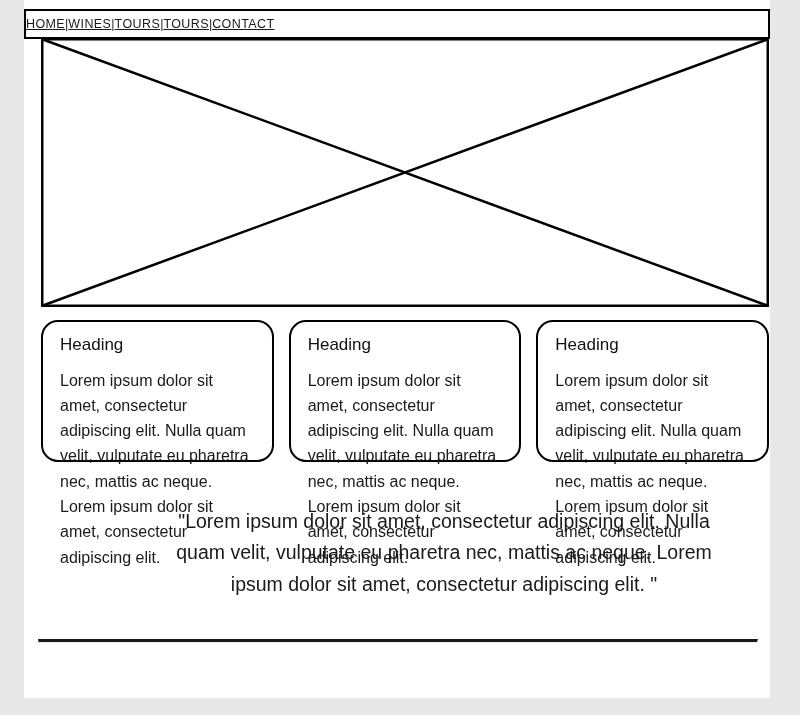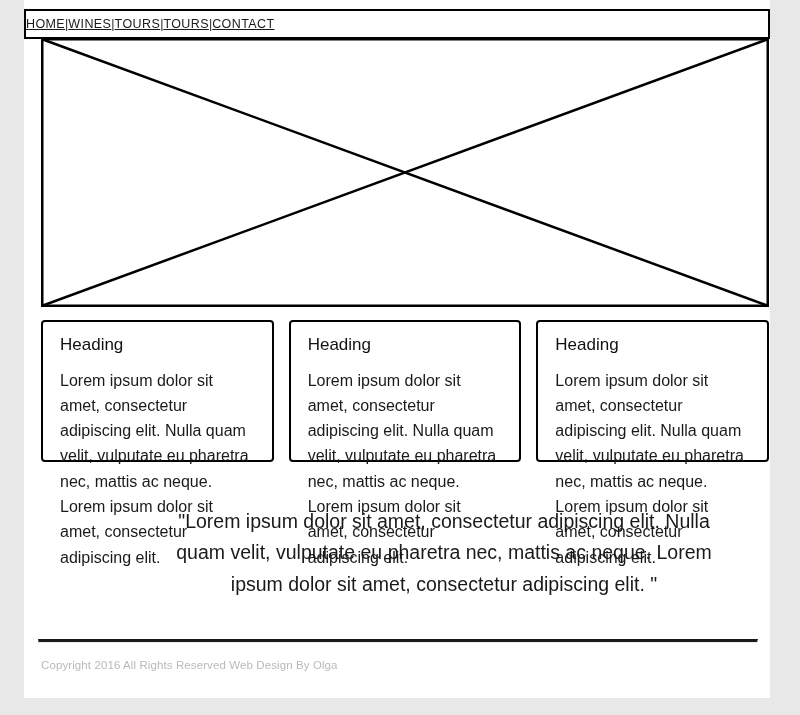--- a/index.html
+++ b/index.html
@@ -88,21 +88,21 @@
     left: 17px;
     top: 320px;
     width: 728px;
     display: flex;
     gap: 15px;
   }
   .card {
     flex: 1 1 0;
     height: 142px;
     border: 2px solid #000000;
-    border-radius: 4px;
+    border-radius: 17px;
     background: #ffffff;
     box-sizing: border-box;
     padding: 14px 17px 10px 17px;
   }
   .card-heading {
     font-size: 17px;
     color: #111111;
     margin: 0 0 13px 0;
     font-weight: normal;
     line-height: 1.1;
@@ -182,15 +182,14 @@
     </article>
     <article class="card">
       <h3 class="card-heading">Heading</h3>
       <p class="card-body">Lorem ipsum dolor sit amet, consectetur adipiscing elit. Nulla quam velit, vulputate eu pharetra nec, mattis ac neque. Lorem ipsum dolor sit amet, consectetur adipiscing elit.</p>
     </article>
   </section>
 
   <blockquote id="quote">"Lorem ipsum dolor sit amet, consectetur adipiscing elit. Nulla quam velit, vulputate eu pharetra nec, mattis ac neque. Lorem ipsum dolor sit amet, consectetur adipiscing elit. "</blockquote>
 
   <hr id="footer-rule">
-  <div id="footer-text">Copyright 2016 All Rights Reserved Web Design By Olga</div>
 
 </div>
 
 </body></html>

